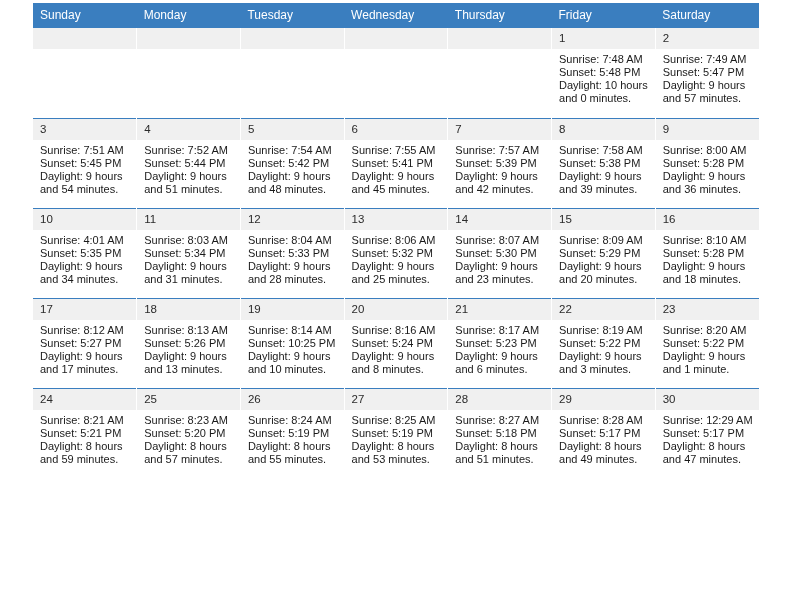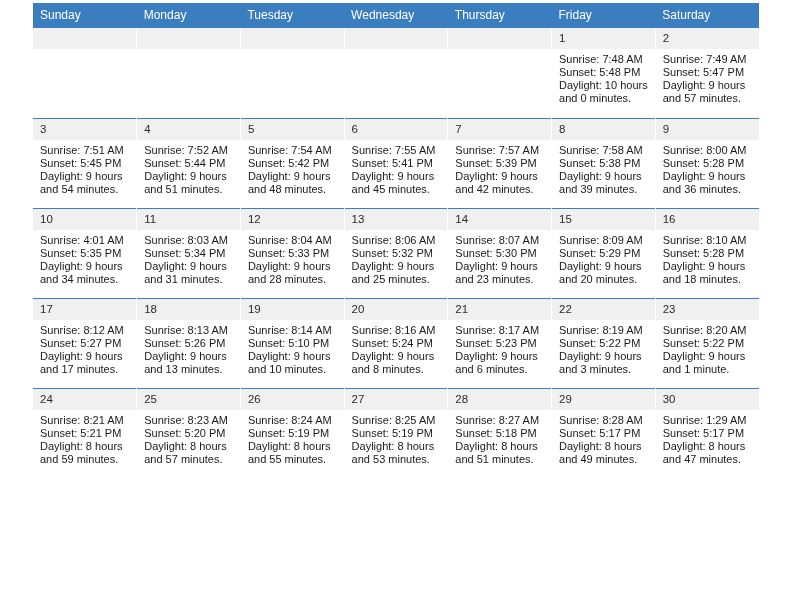--- a/index.html
+++ b/index.html
@@ -366,21 +366,21 @@
                 <div class="">Sunset: 5:26 PM</div>
                 <div class="dl">Daylight: 9 hours and 13 minutes.</div>
               </div>
             </div>
           </td>
           <td>
             <div class="cell">
               <div class="day-num">19</div>
               <div class="details">
                 <div class="">Sunrise: 8:14 AM</div>
-                <div class="">Sunset: 5:10 PM</div>
+                <div class="">Sunset: 10:25 PM</div>
                 <div class="dl">Daylight: 9 hours and 10 minutes.</div>
               </div>
             </div>
           </td>
           <td>
             <div class="cell">
               <div class="day-num">20</div>
               <div class="details">
                 <div class="">Sunrise: 8:16 AM</div>
                 <div class="">Sunset: 5:24 PM</div>
@@ -477,21 +477,21 @@
                 <div class="">Sunrise: 8:28 AM</div>
                 <div class="">Sunset: 5:17 PM</div>
                 <div class="dl">Daylight: 8 hours and 49 minutes.</div>
               </div>
             </div>
           </td>
           <td>
             <div class="cell">
               <div class="day-num">30</div>
               <div class="details">
-                <div class="">Sunrise: 1:29 AM</div>
+                <div class="">Sunrise: 12:29 AM</div>
                 <div class="">Sunset: 5:17 PM</div>
                 <div class="dl">Daylight: 8 hours and 47 minutes.</div>
               </div>
             </div>
           </td>
         </tr>
       </tbody>
   </table>
 
 </div>

